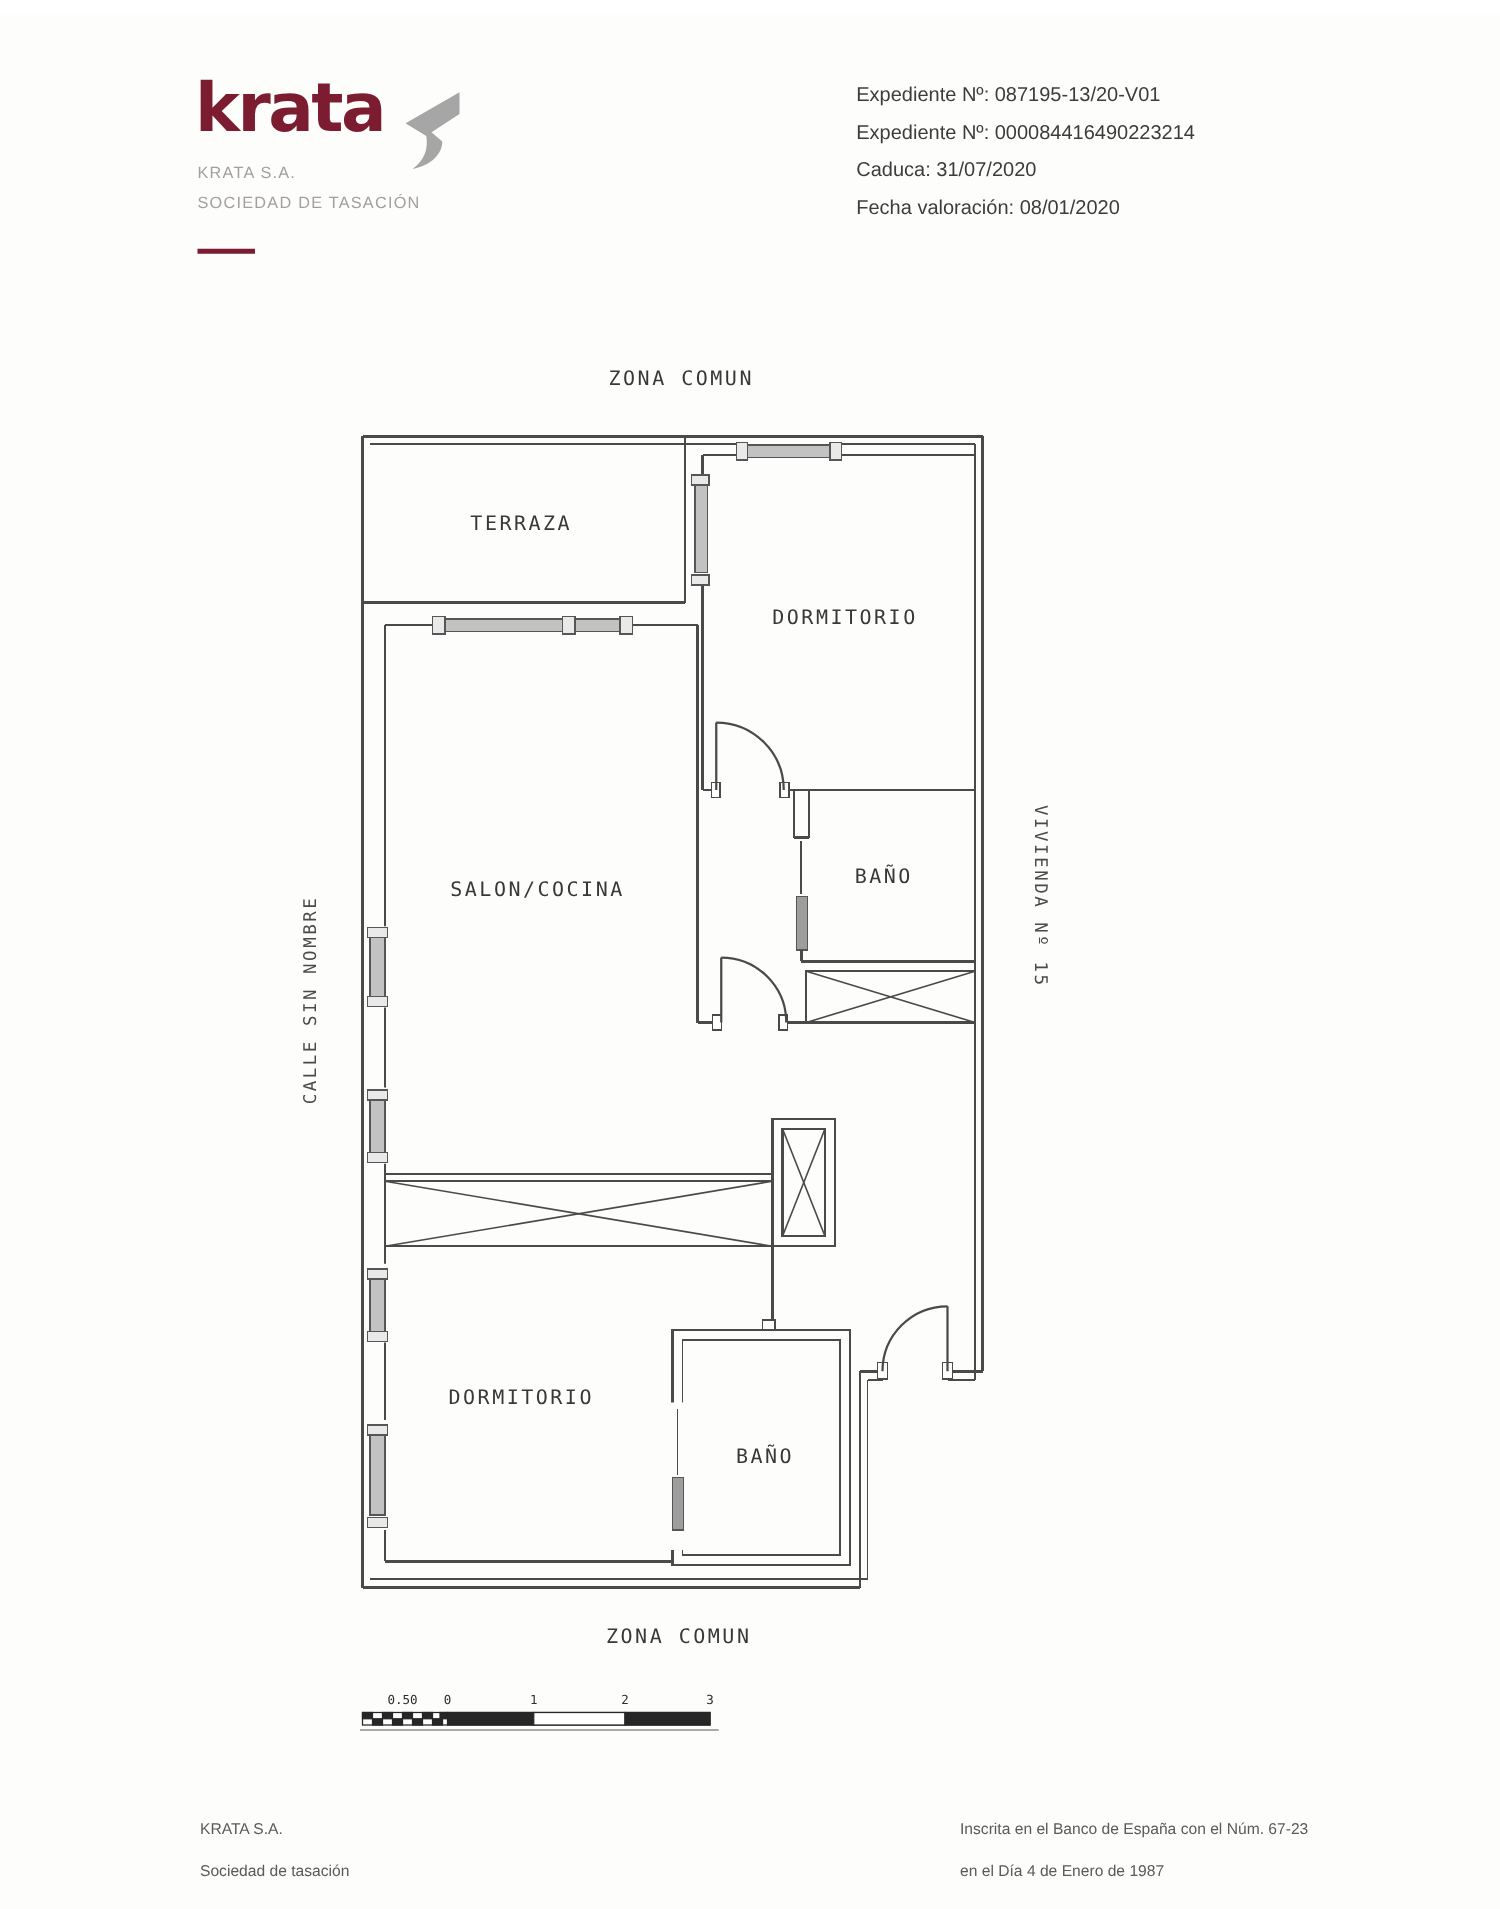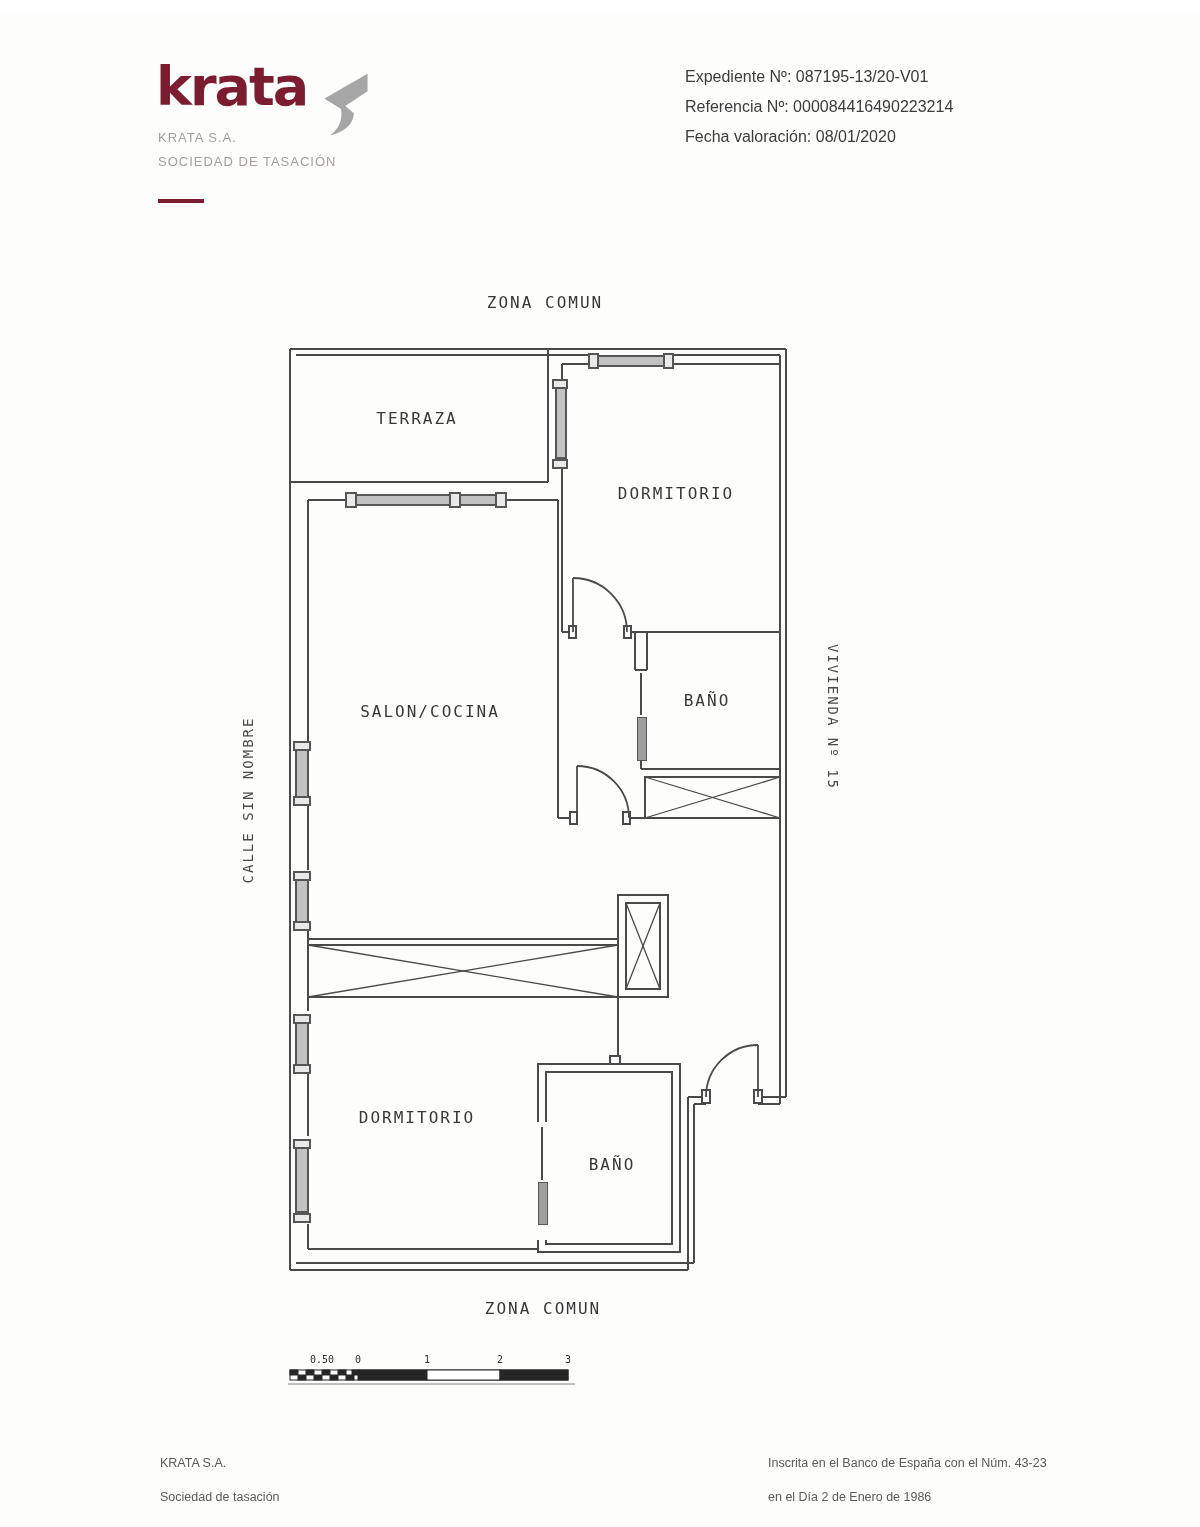--- a/index.html
+++ b/index.html
@@ -58,21 +58,22 @@
   <svg class="logo-mark" viewBox="0 0 60 72" aria-hidden="true">
     <path d="M59,2 L12,29 L30,40 L59,21 Z" fill="var(--mark)"></path>
     <path d="M12,29 L30,40 C32,52 28,62 18,69 C34,66 44,56 44,45 L30,33 Z" fill="var(--mark)"></path>
   </svg>
   <div class="company-line1">KRATA S.A.</div>
   <div class="company-line2">SOCIEDAD DE TASACIÓN</div>
   <div class="brand-bar"></div>
 
   <div class="caseinfo">
     <div>Expediente Nº: 087195-13/20-V01</div>
-    <div>Referencia Nº: 000084416490223214</div>
+    <div>Expediente Nº: 000084416490223214</div>
+    <div>Caduca: 31/07/2020</div>
     <div>Fecha valoración: 08/01/2020</div>
   </div>
 
 
   <svg class="plan-svg" width="1200" height="1527" viewBox="0 0 1200 1527">
 
     <line class="w" x1="290" y1="337" x2="786" y2="337"></line>
     <line class="w" x1="786" y1="337" x2="786" y2="1085"></line>
     <line class="w" x1="786" y1="1085" x2="758" y2="1085"></line>
     <line class="w" x1="706" y1="1085" x2="688" y2="1085"></line>
@@ -215,16 +216,16 @@
       <text class="scale-num" x="322" y="1351" text-anchor="middle">0.50</text>
       <text class="scale-num" x="358" y="1351" text-anchor="middle">0</text>
       <text class="scale-num" x="427" y="1351" text-anchor="middle">1</text>
       <text class="scale-num" x="500" y="1351" text-anchor="middle">2</text>
       <text class="scale-num" x="568" y="1351" text-anchor="middle">3</text>
     </g>
   </svg>
 
   <div class="footer-text f-l1">KRATA S.A.</div>
   <div class="footer-text f-l2">Sociedad de tasación</div>
-  <div class="footer-text f-r1">Inscrita en el Banco de España con el Núm. 43-23</div>
-  <div class="footer-text f-r2">en el Día 2 de Enero de 1986</div>
+  <div class="footer-text f-r1">Inscrita en el Banco de España con el Núm. 67-23</div>
+  <div class="footer-text f-r2">en el Día 4 de Enero de 1987</div>
 
 </div>
 
 </body></html>

